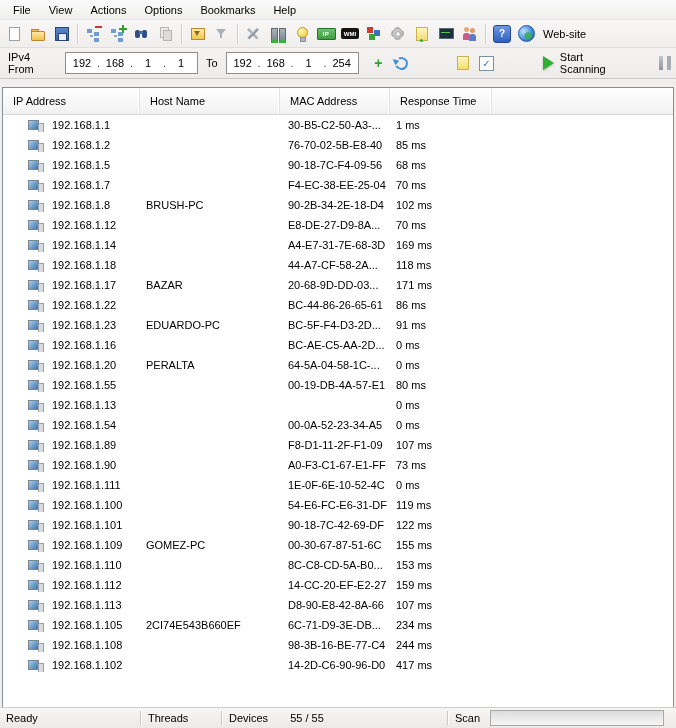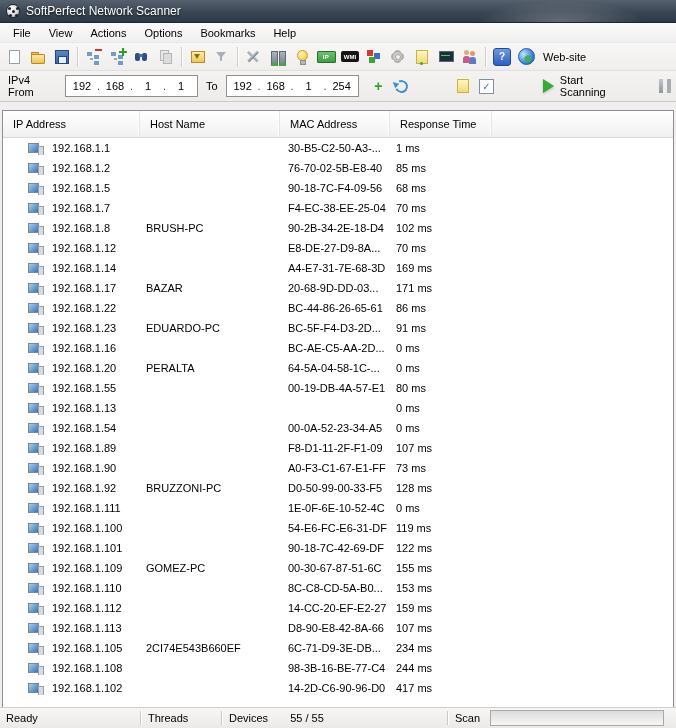--- a/index.html
+++ b/index.html
@@ -118,24 +118,20 @@
   .sb-threads{width:79px;text-align:center;}
   .sb-devices{width:224px;gap:22px;}
   .sb-scan{flex:1;}
   .progress{flex:1;height:14px;margin:0 6px 0 10px;border:1px solid #a8a8a8;background:linear-gradient(#dcdcdc,#f6f6f6);}
 </style>
 </head>
 <body>
 
 <div class="app">
 
-  <div class="titlebar">
-    <span class="app-icon"></span>
-    <span class="title-text">SoftPerfect Network Scanner</span>
-  </div>
 
   <div class="menubar">
 
   <span class="menu-item">File</span>
       <span class="menu-item">View</span>
       <span class="menu-item">Actions</span>
       <span class="menu-item">Options</span>
       <span class="menu-item">Bookmarks</span>
       <span class="menu-item">Help</span>
     </div>
@@ -340,20 +336,30 @@
           <div class="td ipcell">
             <span class="pc-icon"></span>
             <span>192.168.1.14</span>
           </div>
           <div class="td hostcell"></div>
           <div class="td maccell">A4-E7-31-7E-68-3D</div>
           <div class="td timecell">169 ms</div>
           <div class="td"></div>
         </div>
 
+        <div class="trow">
+          <div class="td ipcell">
+            <span class="pc-icon"></span>
+            <span>192.168.1.18</span>
+          </div>
+          <div class="td hostcell"></div>
+          <div class="td maccell">44-A7-CF-58-2A...</div>
+          <div class="td timecell">118 ms</div>
+          <div class="td"></div>
+        </div>
 
         <div class="trow">
           <div class="td ipcell">
             <span class="pc-icon"></span>
             <span>192.168.1.17</span>
           </div>
           <div class="td hostcell">BAZAR</div>
           <div class="td maccell">20-68-9D-DD-03...</div>
           <div class="td timecell">171 ms</div>
           <div class="td"></div>
@@ -451,30 +457,20 @@
           <div class="td ipcell">
             <span class="pc-icon"></span>
             <span>192.168.1.90</span>
           </div>
           <div class="td hostcell"></div>
           <div class="td maccell">A0-F3-C1-67-E1-FF</div>
           <div class="td timecell">73 ms</div>
           <div class="td"></div>
         </div>
 
-        <div class="trow">
-          <div class="td ipcell">
-            <span class="pc-icon"></span>
-            <span>192.168.1.92</span>
-          </div>
-          <div class="td hostcell">BRUZZONI-PC</div>
-          <div class="td maccell">D0-50-99-00-33-F5</div>
-          <div class="td timecell">128 ms</div>
-          <div class="td"></div>
-        </div>
 
         <div class="trow">
           <div class="td ipcell">
             <span class="pc-icon"></span>
             <span>192.168.1.111</span>
           </div>
           <div class="td hostcell"></div>
           <div class="td maccell">1E-0F-6E-10-52-4C</div>
           <div class="td timecell">0 ms</div>
           <div class="td"></div>

